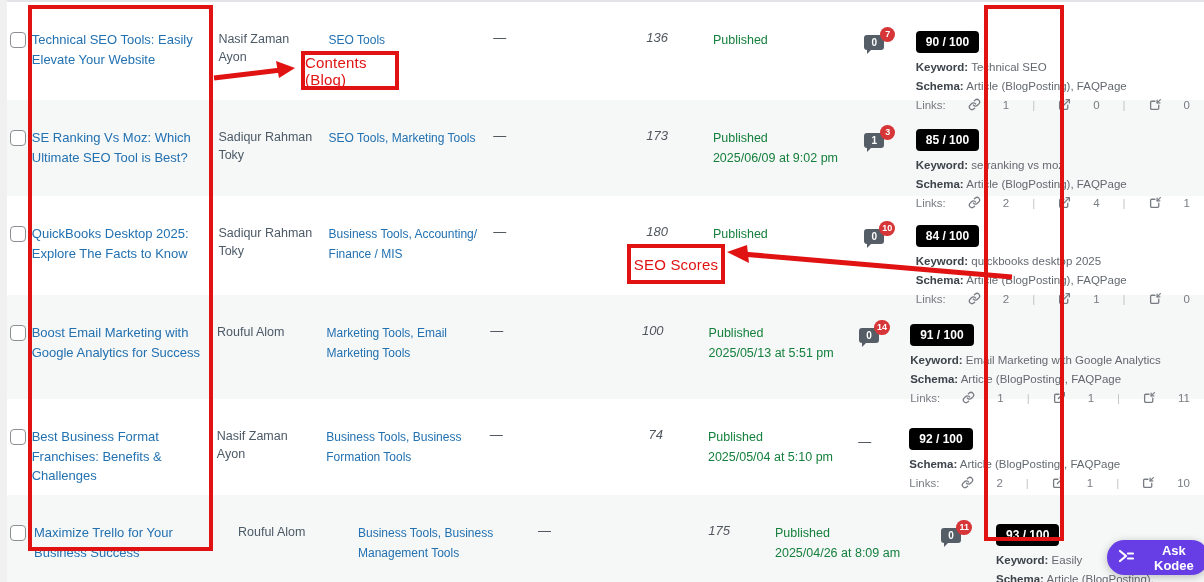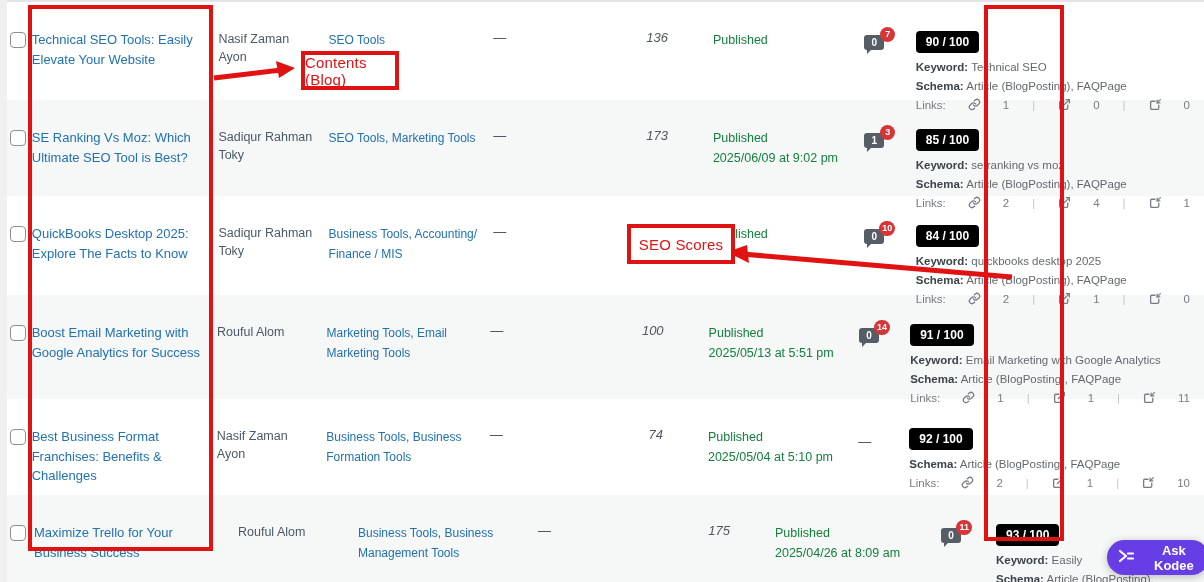--- a/index.html
+++ b/index.html
@@ -423,21 +423,21 @@
     <line x1="214" y1="78" x2="281" y2="70" stroke="#e01212" stroke-width="5"></line>
     <polygon points="295,68 276,61 279,78" fill="#e01212"></polygon>
     <line x1="1012" y1="277" x2="742" y2="254" stroke="#e01212" stroke-width="5"></line>
     <polygon points="727,252 747,245 749,263" fill="#e01212"></polygon>
   </svg>
   <div class="anno-box" style="left:28px; top:5px; width:185px; height:546px;"></div>
   <div class="anno-box" style="left:984px; top:5px; width:80px; height:536px;"></div>
   <div class="anno-label" style="left:301px; top:51px; width:98px; height:39px;">
     <span>Contents (Blog)</span>
   </div>
-  <div class="anno-label" style="left:627px; top:224px; width:108px; height:40px;">
+  <div class="anno-label" style="left:627px; top:244px; width:98px; height:40px;">
     <span>SEO Scores</span>
   </div>
 
   <button class="kodee">
     <span><svg width="16" height="14" viewBox="0 0 16 14" fill="none" stroke="#fff" stroke-width="2.2" stroke-linecap="round" stroke-linejoin="round">
           <path d="M2 2 L8 7 L2 12"></path>
           <line x1="10" y1="4.5" x2="15" y2="4.5"></line>
           <line x1="10" y1="9.5" x2="15" y2="9.5"></line>
         </svg></span>
     <span>Ask Kodee</span>

